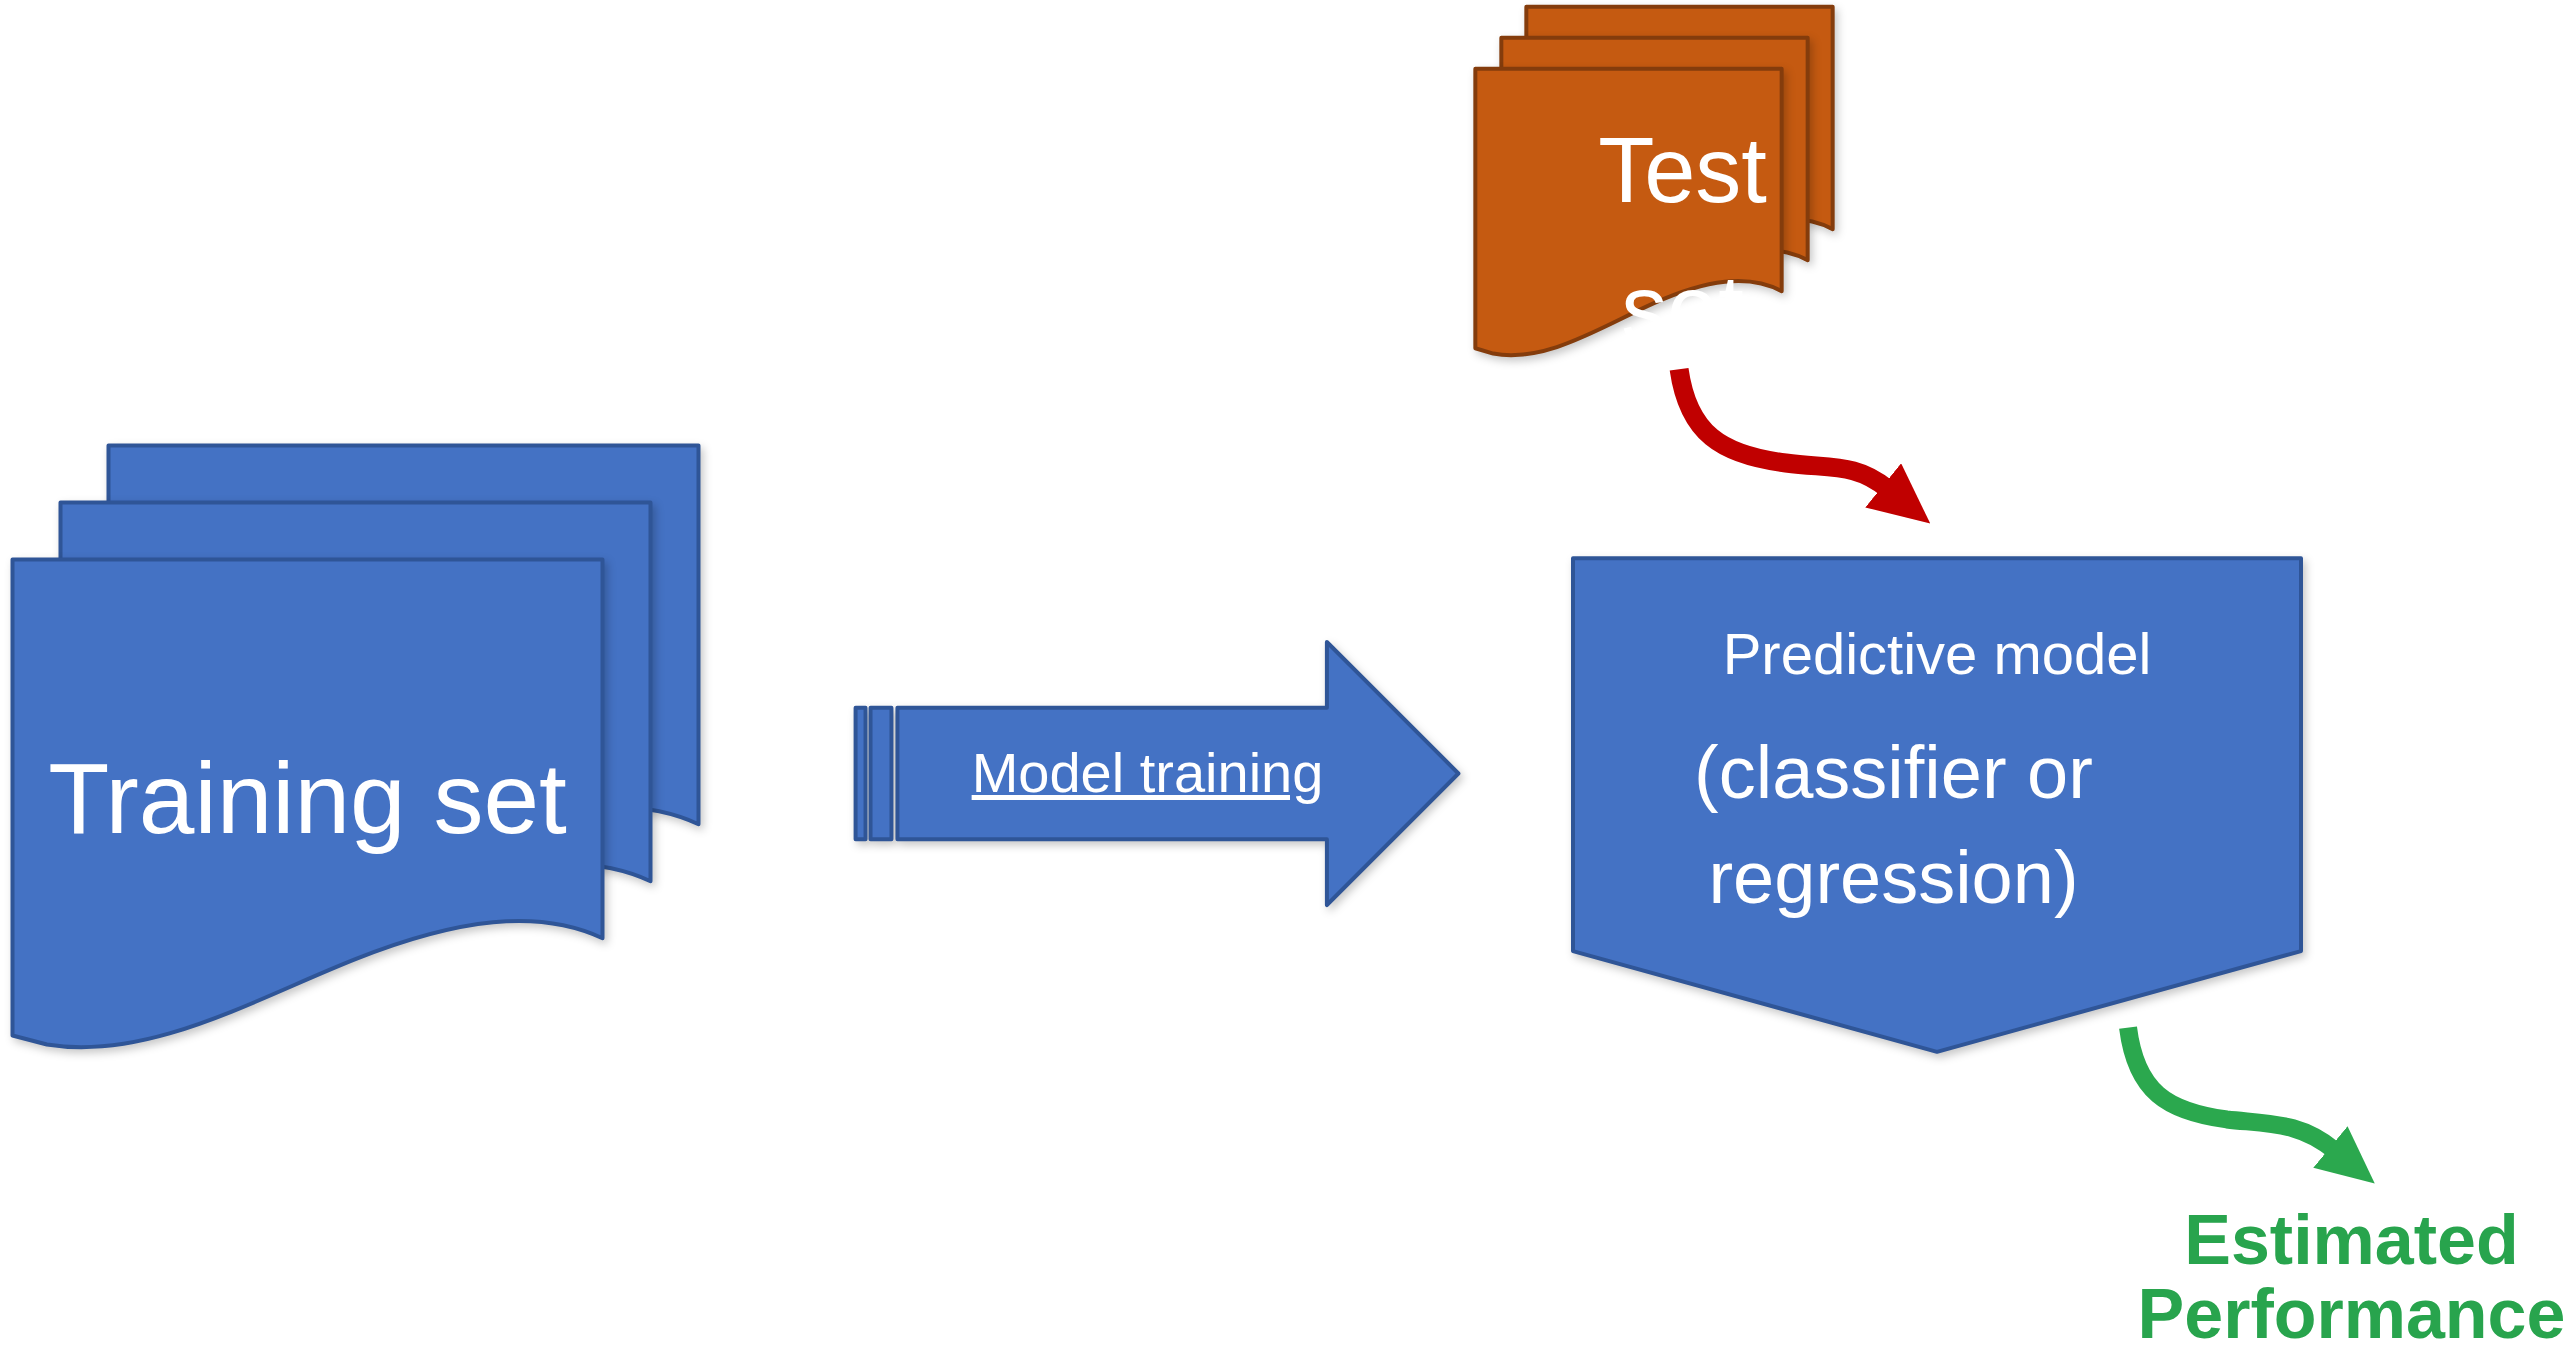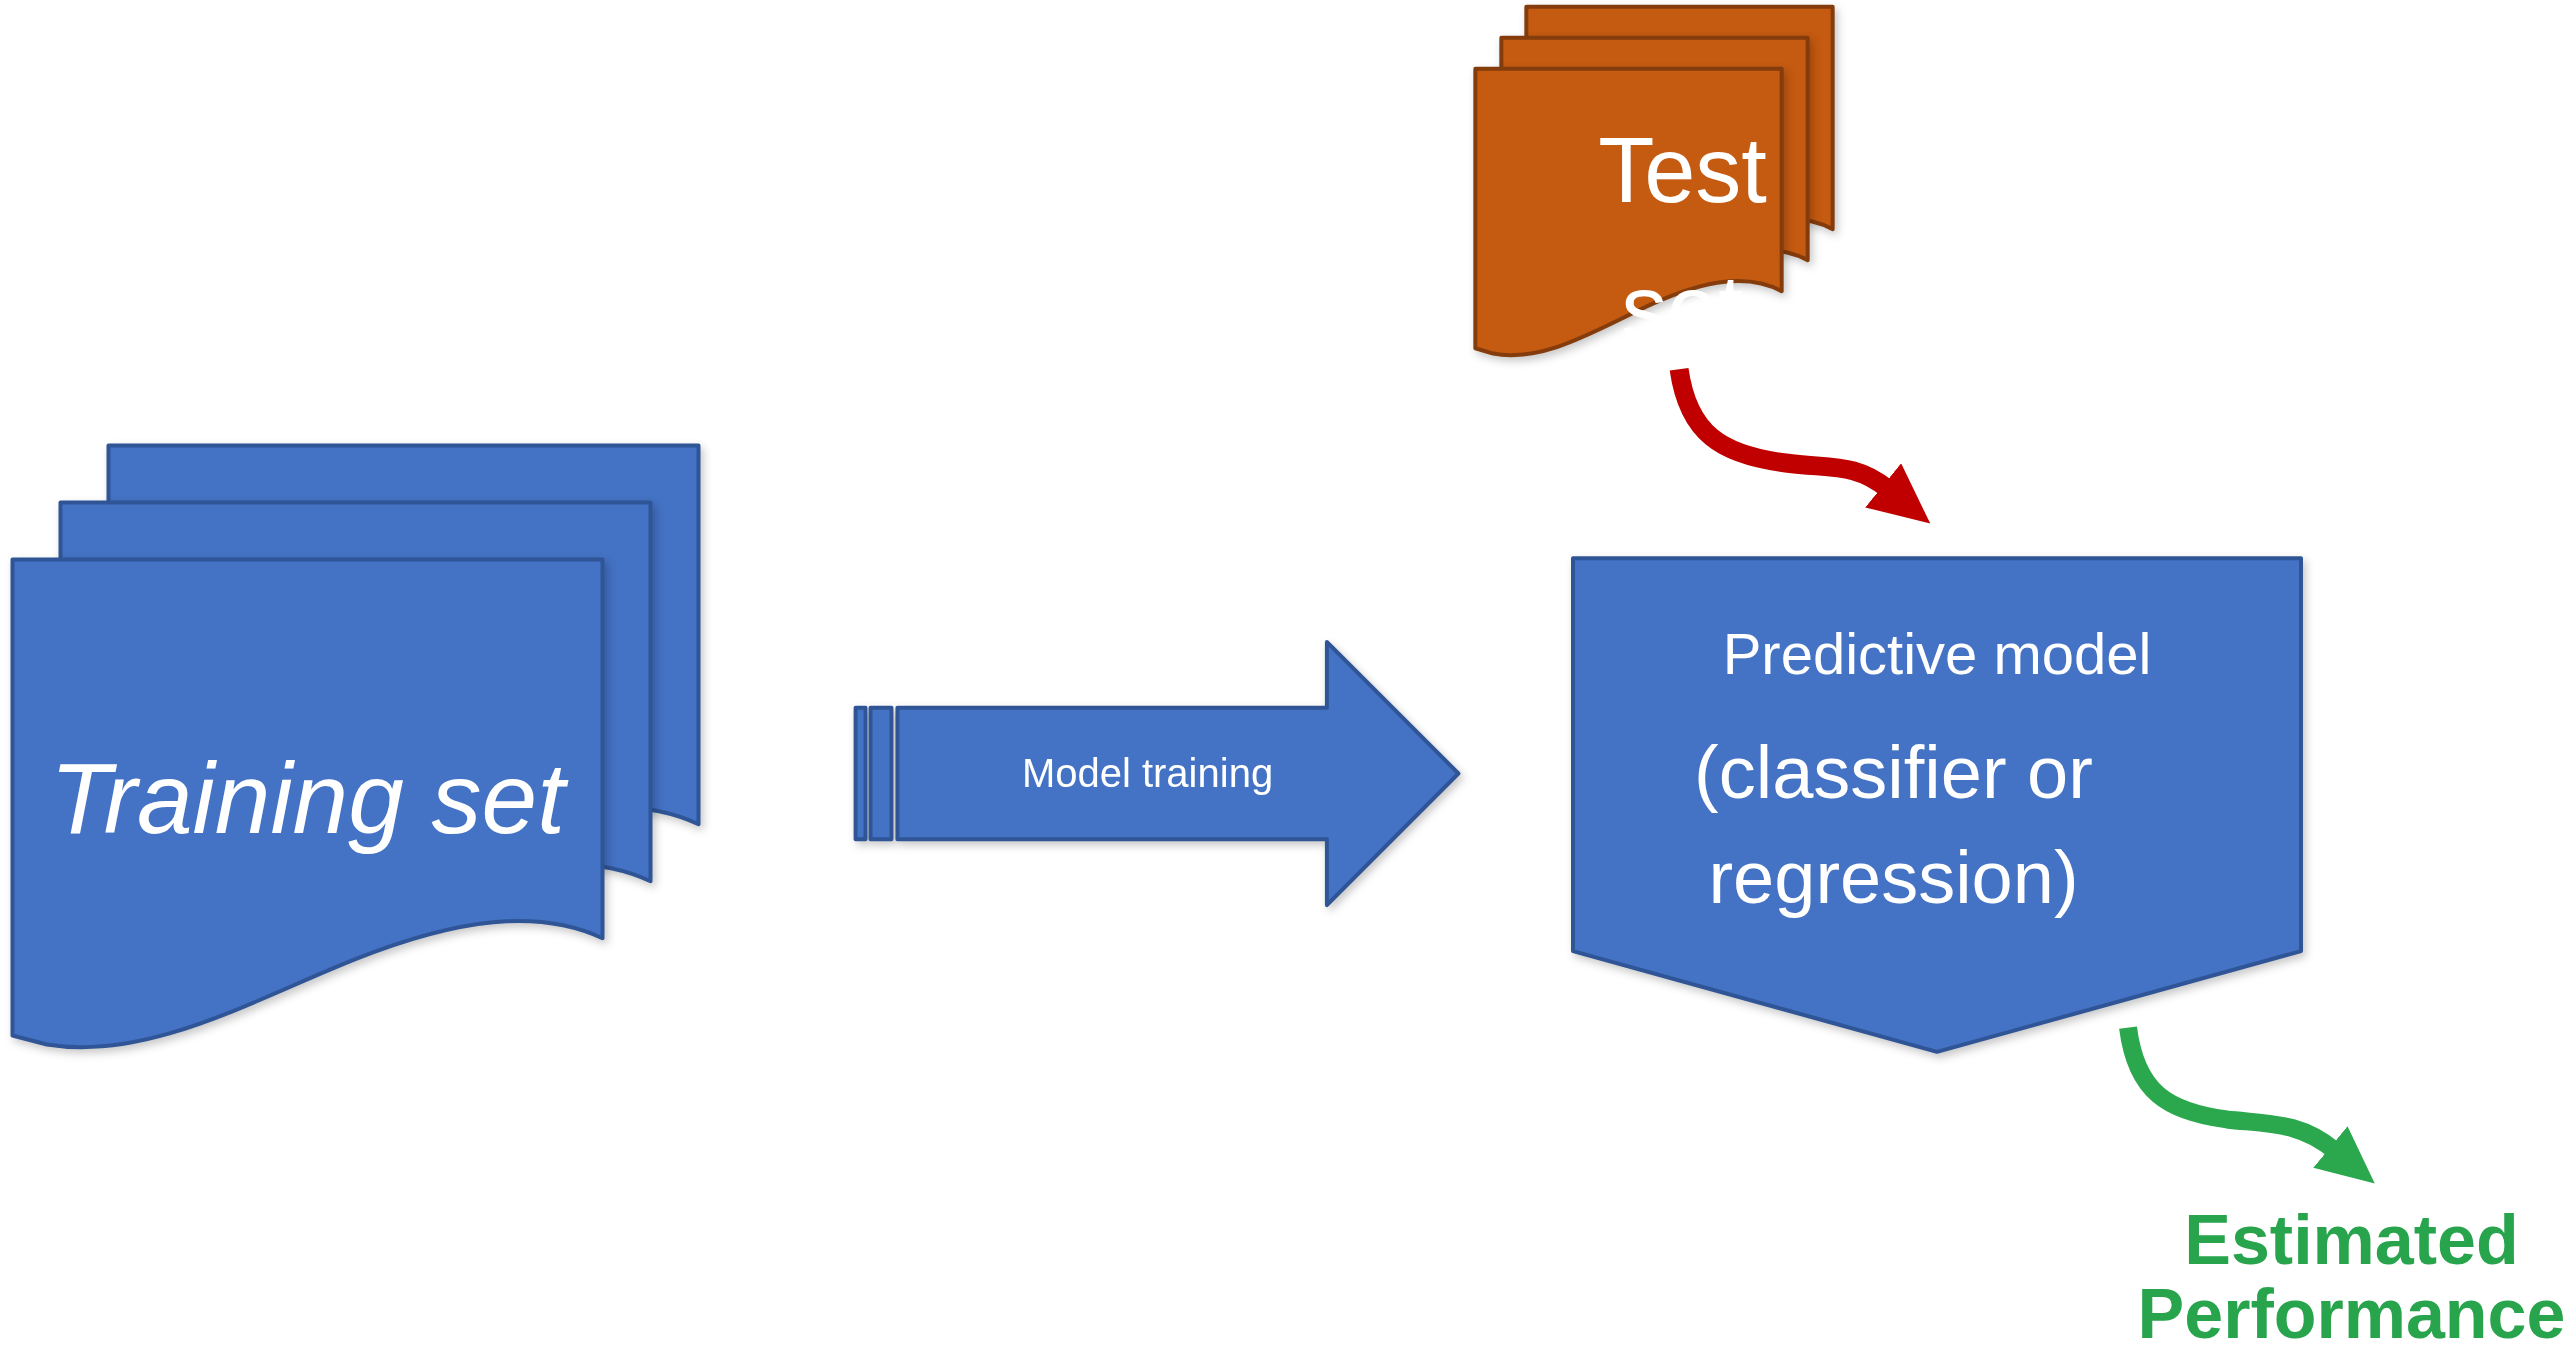--- a/index.html
+++ b/index.html
@@ -19,23 +19,23 @@
   .shape-shadow{filter:drop-shadow(3px 4px 4px rgba(0,0,0,0.22));}
   .doc-fill{fill:var(--blue-fill);stroke:var(--blue-border);stroke-width:4;vector-effect:non-scaling-stroke;stroke-linejoin:round;}
   .doc-fill-orange{fill:var(--orange-fill);stroke:var(--orange-border);stroke-width:4;vector-effect:non-scaling-stroke;stroke-linejoin:round;}
   .blue-shape{fill:var(--blue-fill);stroke:var(--blue-border);stroke-width:4;stroke-linejoin:round;}
   .shape-label{
     color:var(--shape-text);text-align:center;
     display:flex;align-items:center;justify-content:center;
     white-space:pre-line;line-height:1.5;
   }
   .label-block{color:var(--shape-text);text-align:center;white-space:pre-line;padding-left:28px;}
-  .training-label{font-size:100px;font-style:italic;}
+  .training-label{font-size:100px;}
   .test-label{font-size:92px;line-height:1.5;}
-  .model-training-label{font-size:40px;}
+  .model-training-label{font-size:56px;text-decoration:underline;}
   .banner-title{font-size:58px;}
   .banner-subtitle{font-size:74px;line-height:1.42;}
   .est-perf{
     color:var(--green-text);font-size:70px;font-weight:bold;
     line-height:1.06;text-align:center;white-space:pre-line;
   }
   .red-stroke{stroke:var(--red-arrow);fill:none;}
   .green-stroke{stroke:var(--green-arrow);fill:none;}
   .red-head{fill:var(--red-arrow);}
   .green-head{fill:var(--green-arrow);}

